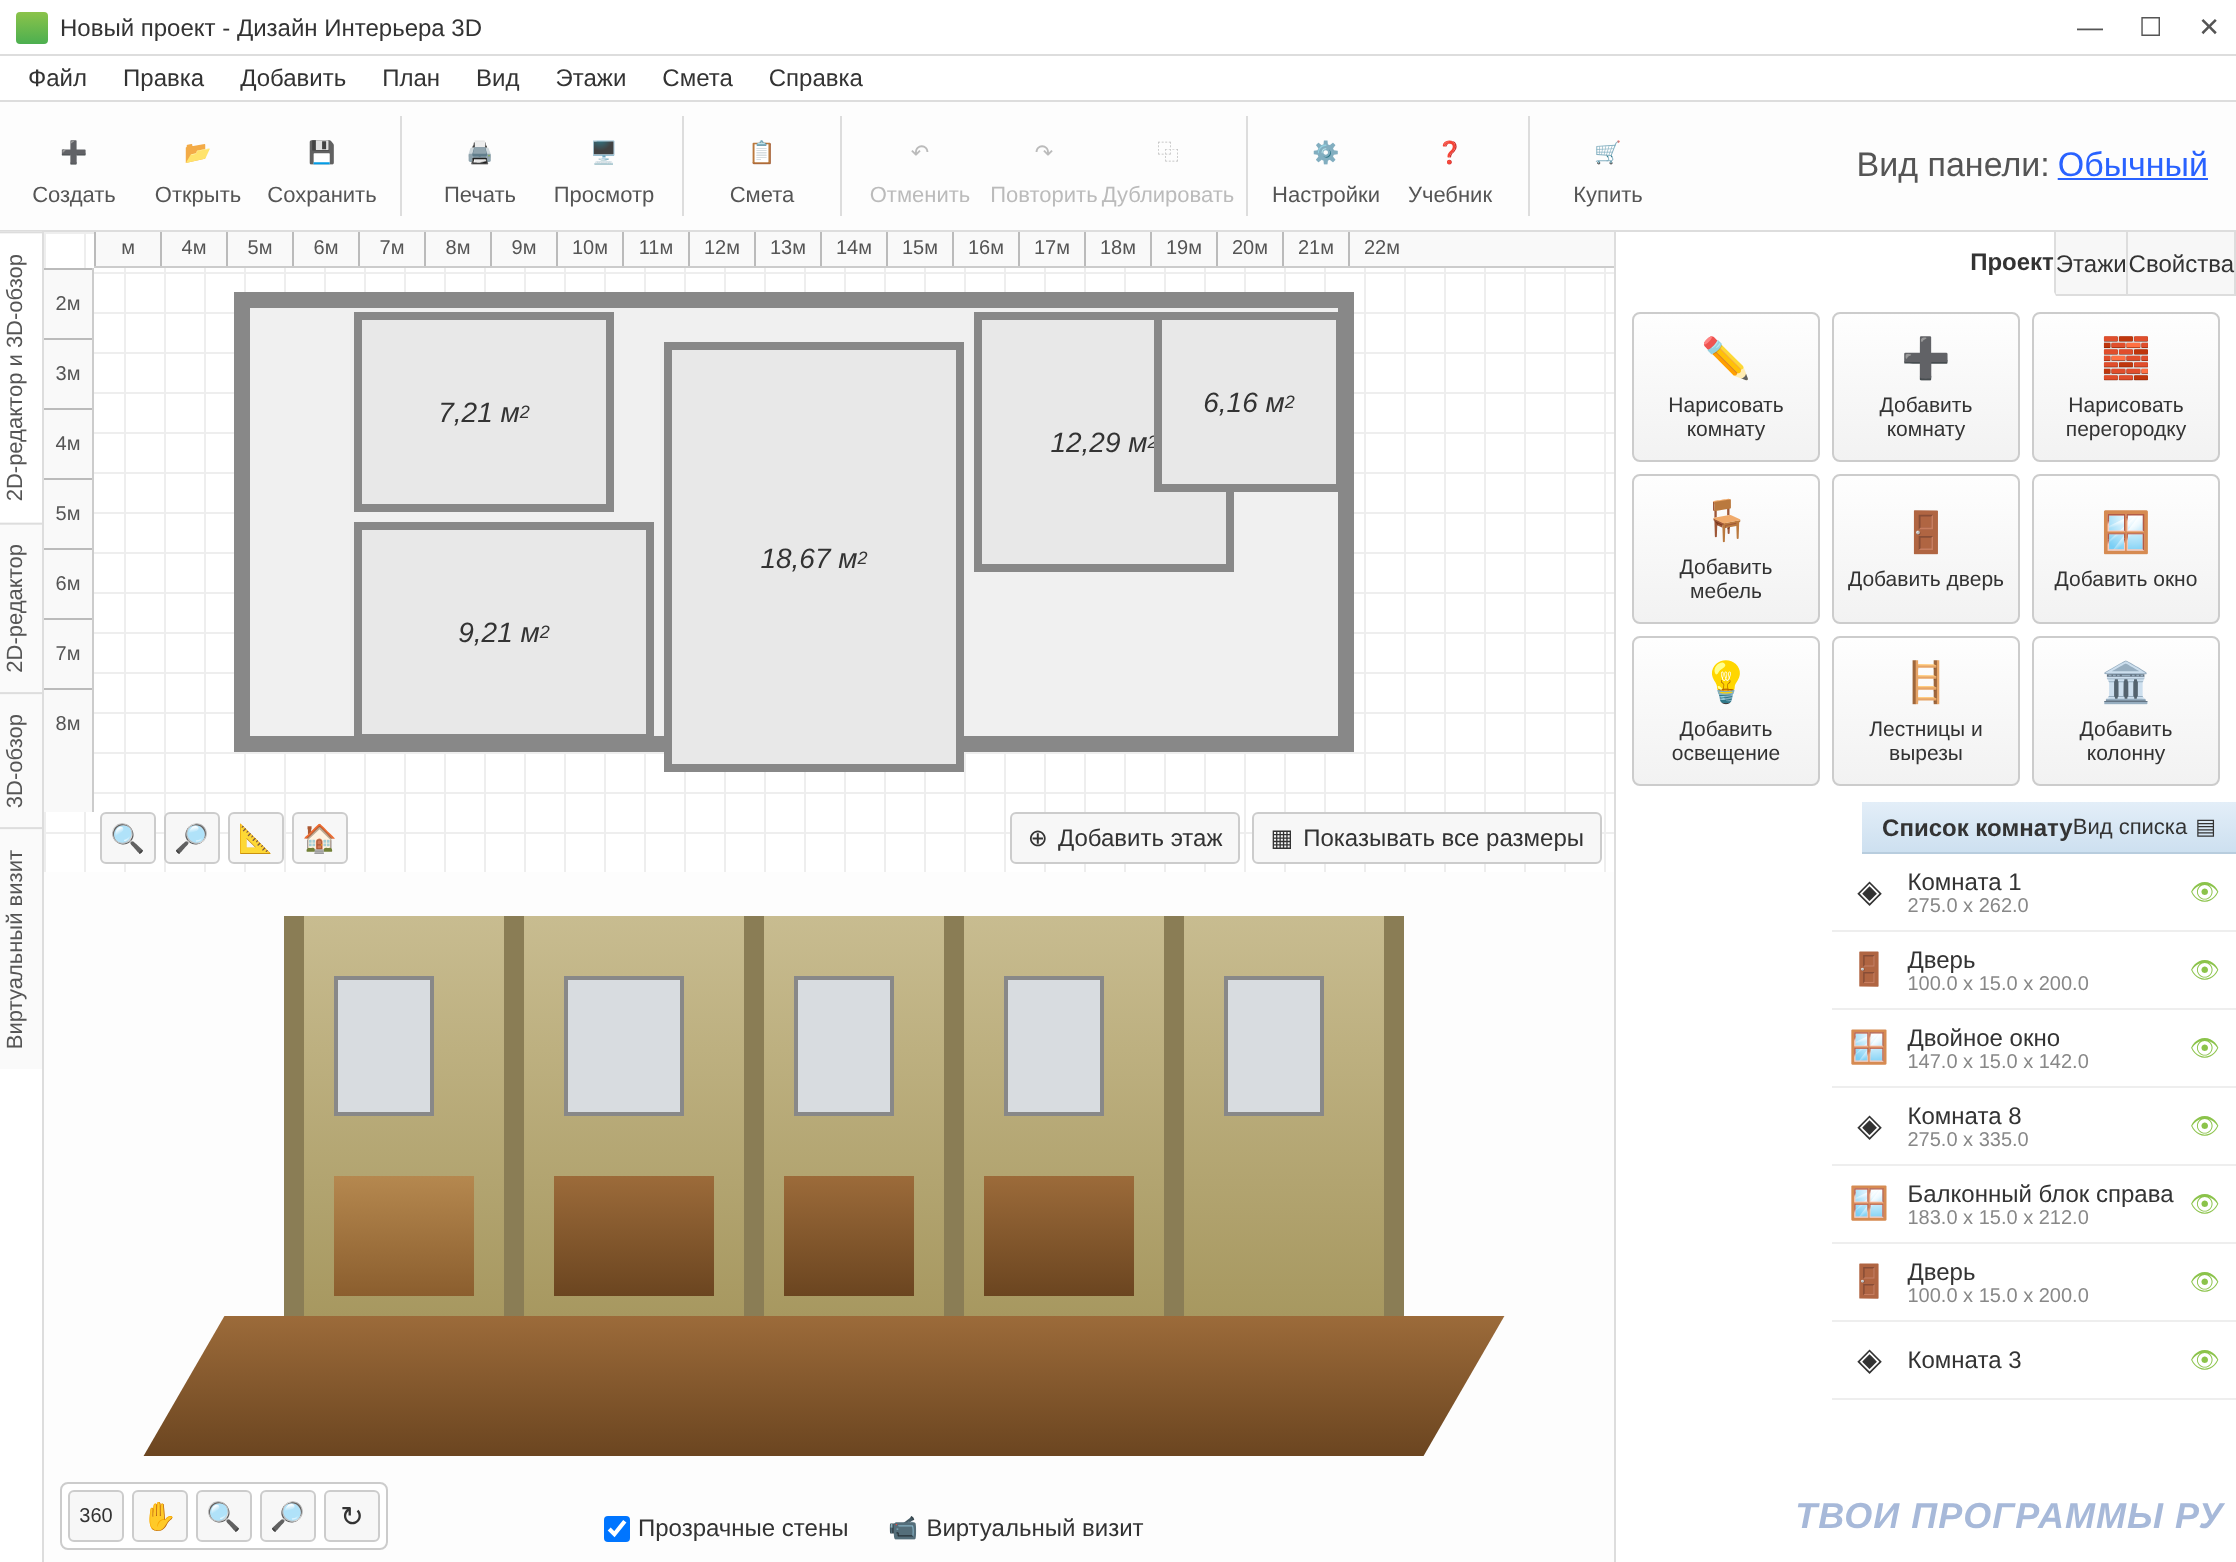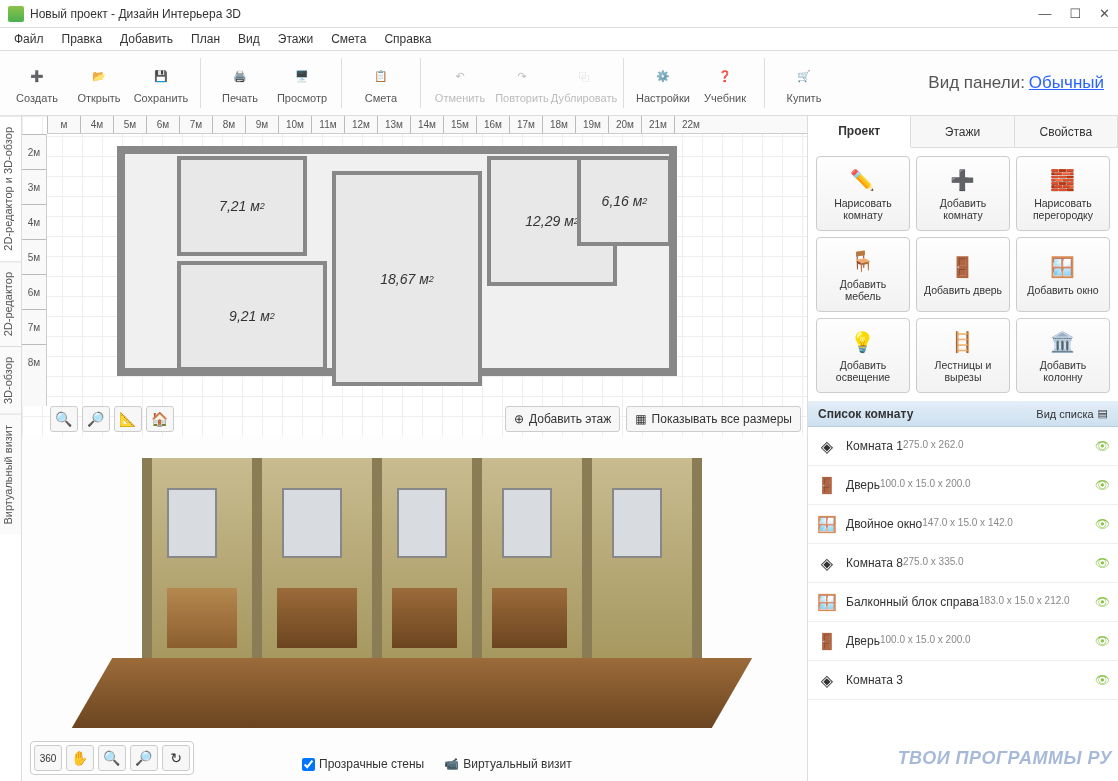--- a/index.html
+++ b/index.html
@@ -38,33 +38,33 @@
 .iconbtn { width: 28px; height: 26px; border: 1px solid #ccc; background: #f7f7f7; border-radius: 3px; cursor: pointer; display: flex; align-items: center; justify-content: center; font-size: 14px; }
 .txtbtn { height: 26px; border: 1px solid #ccc; background: #f7f7f7; border-radius: 3px; cursor: pointer; padding: 0 8px; display: flex; align-items: center; gap: 5px; font-size: 12px; }
 .canvas3d { flex: 1; background: #fdfdfd; position: relative; overflow: hidden; }
 .house3d { position: absolute; top: 12px; left: 60px; width: 660px; height: 290px; }
 .house3d .wall3d { position: absolute; background: linear-gradient(#c8bc90,#a79860); }
 .house3d .floor3d { position: absolute; background: linear-gradient(#9c6b3a,#6b4520); }
 .house3d .window3d { position: absolute; background: #d8dce0; border: 2px solid #888; }
 .canvas3d .tools3d { position: absolute; bottom: 6px; left: 8px; display: flex; gap: 4px; padding: 3px; border: 1px solid #ccc; border-radius: 4px; background: #fff; }
 .canvas3d .opts3d { position: absolute; bottom: 10px; left: 280px; display: flex; gap: 20px; align-items: center; font-size: 12px; }
 .canvas3d .opts3d label { display: flex; align-items: center; gap: 4px; cursor: pointer; }
-.rightpanel { width: 310px; display: flex; flex-direction: column; background: #fff; }
+.rightpanel { width: 310px; display: flex; flex-direction: column; background: #fff; align-items: flex-end; }
 .rp-tabs { display: flex; height: 32px; border-bottom: 1px solid #ddd; }
 .rp-tabs .rptab { flex: 1; display: flex; align-items: center; justify-content: center; border-right: 1px solid #ddd; cursor: pointer; font-size: 12px; background: #f7f7f7; }
 .rp-tabs .rptab.active { background: #fff; font-weight: 600; border-bottom: 2px solid #fff; margin-bottom: -1px; }
 .rp-section-hd { background: linear-gradient(#e3eef8,#cde0f0); height: 26px; display: flex; align-items: center; padding: 0 10px; font-weight: 600; border-bottom: 1px solid #b8cdde; font-size: 12px; justify-content: space-between; }
 .rp-section-hd .rhs { font-weight: normal; font-size: 11px; display: flex; gap: 4px; align-items: center; }
 .design-grid { display: grid; grid-template-columns: repeat(3, 1fr); gap: 6px; padding: 8px; }
 .design-btn { height: 75px; border: 1px solid #ccc; background: linear-gradient(#fefefe,#f2f2f2); border-radius: 4px; cursor: pointer; display: flex; flex-direction: column; align-items: center; justify-content: center; gap: 4px; font-size: 10.5px; text-align: center; padding: 4px; }
 .design-btn .dicon { width: 26px; height: 26px; display: flex; align-items: center; justify-content: center; font-size: 20px; }
 .objlist { flex: 1; overflow-y: auto; }
 .objrow { display: flex; align-items: center; padding: 6px 8px; border-bottom: 1px solid #eee; gap: 8px; cursor: pointer; }
 .objrow .oicon { width: 22px; height: 26px; display: flex; align-items: center; justify-content: center; font-size: 16px; }
-.objrow .oinfo { flex: 1; display: flex; flex-direction: row; }
+.objrow .oinfo { flex: 1; display: flex; flex-direction: column; }
 .objrow .oinfo .oname { font-size: 12px; }
 .objrow .oinfo .odim { font-size: 10px; color: #888; }
 .objrow .eye { color: #8bc34a; font-size: 12px; }
 .watermark { position: absolute; bottom: 12px; right: 6px; font-size: 18px; font-style: italic; font-weight: bold; color: rgba(60,100,170,0.45); letter-spacing: 0.5px; pointer-events: none; text-shadow: 0 0 3px #fff; }
 </style>
 </head>
 <body>
 
 <div class="titlebar">
   <div class="title">

